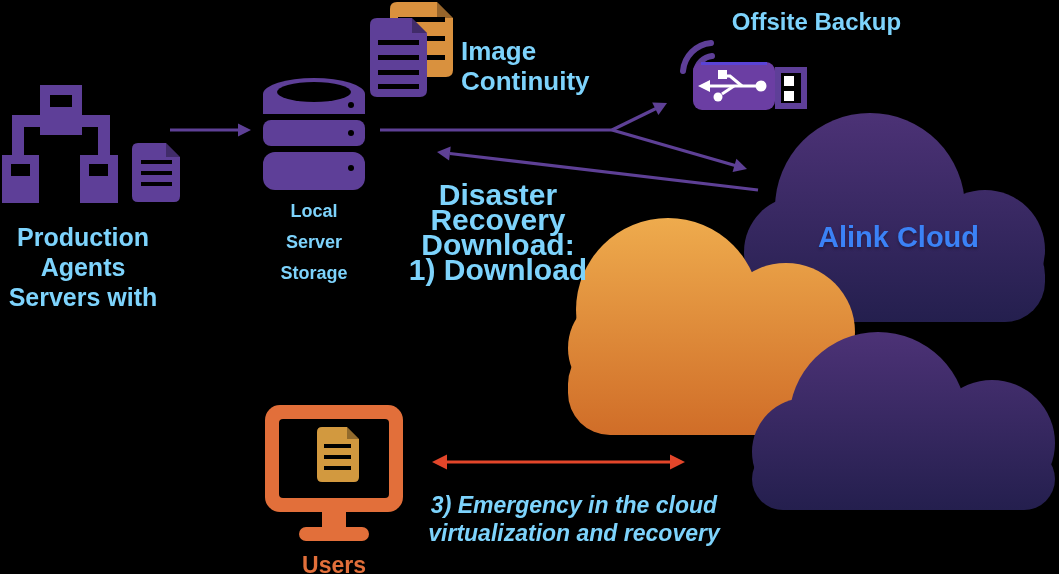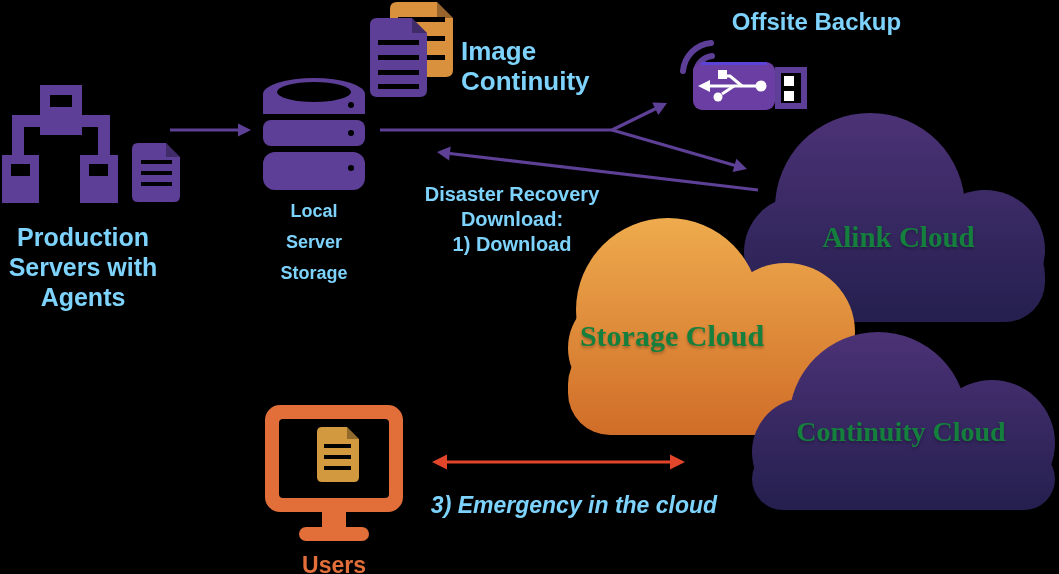--- a/index.html
+++ b/index.html
@@ -4,26 +4,26 @@
 <style>
   html,body{margin:0;padding:0;background:#000;}
   #canvas{
     position:relative;width:1059px;height:574px;background:#000;overflow:hidden;
     font-family:"Liberation Sans","DejaVu Sans",sans-serif;font-weight:bold;
   }
   #gfx{position:absolute;left:0;top:0;z-index:1;}
   .lbl{position:absolute;z-index:2;text-align:center;color:#64459b;}
   .purple-lbl{color:#7dd3fc;}
   .orange-lbl{color:#e26f3a;}
-  .cloud-lbl{color:#15803d;text-shadow:0 2px 3px rgba(0,0,0,0.30);white-space:nowrap;font-family:Liberation Serif, serif;}
+  .cloud-lbl{color:#3b82f6;text-shadow:0 2px 3px rgba(0,0,0,0.30);white-space:nowrap;}
   .l-prod{left:0;width:166px;top:222px;font-size:25px;line-height:30px;}
   .l-lss{left:234px;width:160px;top:196px;font-size:18px;line-height:31px;}
   .l-imgrep{left:461px;width:220px;top:36px;font-size:26px;line-height:30px;text-align:left;}
   .l-offsite{left:714px;width:205px;top:8px;font-size:24px;}
-  .l-dr{left:382px;width:260px;top:182px;font-size:20px;line-height:25px;}
+  .l-dr{left:368px;width:260px;top:182px;font-size:30px;line-height:25px;}
   .l-emerg{left:408px;width:332px;top:491px;font-size:23px;line-height:28px;font-style:italic;}
   .l-users{left:282px;width:104px;top:552px;font-size:23px;}
   .l-alink{left:796px;width:205px;top:221px;font-size:29px;}
   .l-storagecloud{left:550px;width:244px;top:319px;font-size:30px;}
   .l-continuity{left:769px;width:264px;top:416px;font-size:28px;}
 </style>
 </head>
 <body>
 
 <div id="canvas">
@@ -163,22 +163,22 @@
 
     <g stroke="#e2462a" stroke-width="3.2" fill="#e2462a">
       <line x1="446" y1="462" x2="671" y2="462"></line>
       <polygon stroke="none" points="432,462 447,454.5 447,469.5"></polygon>
       <polygon stroke="none" points="685,462 670,454.5 670,469.5"></polygon>
     </g>
   </svg>
 
   <div class="lbl l-prod purple-lbl">
     <div>Production</div>
+    <div>Agents</div>
     <div>Servers with</div>
-    <div>Agents</div>
   </div>
 
   <div class="lbl l-lss purple-lbl">
     <div>Local</div>
     <div>Server</div>
     <div>Storage</div>
   </div>
 
   <div class="lbl l-imgrep purple-lbl">
     <div>Image</div>
@@ -187,22 +187,21 @@
 
   <div class="lbl l-offsite purple-lbl">Offsite Backup</div>
 
   <div class="lbl l-dr purple-lbl">
     <div>Disaster Recovery</div>
     <div>Download:</div>
     <div>1) Download</div>
   </div>
 
   <div class="lbl cloud-lbl l-alink">Alink Cloud</div>
-  <div class="lbl cloud-lbl l-storagecloud">Storage Cloud</div>
-  <div class="lbl cloud-lbl l-continuity">Continuity Cloud</div>
 
   <div class="lbl l-emerg purple-lbl">
     <div>3) Emergency in the cloud</div>
+    <div>virtualization and recovery</div>
   </div>
 
   <div class="lbl l-users orange-lbl">Users</div>
 
 </div>
 
 </body></html>

